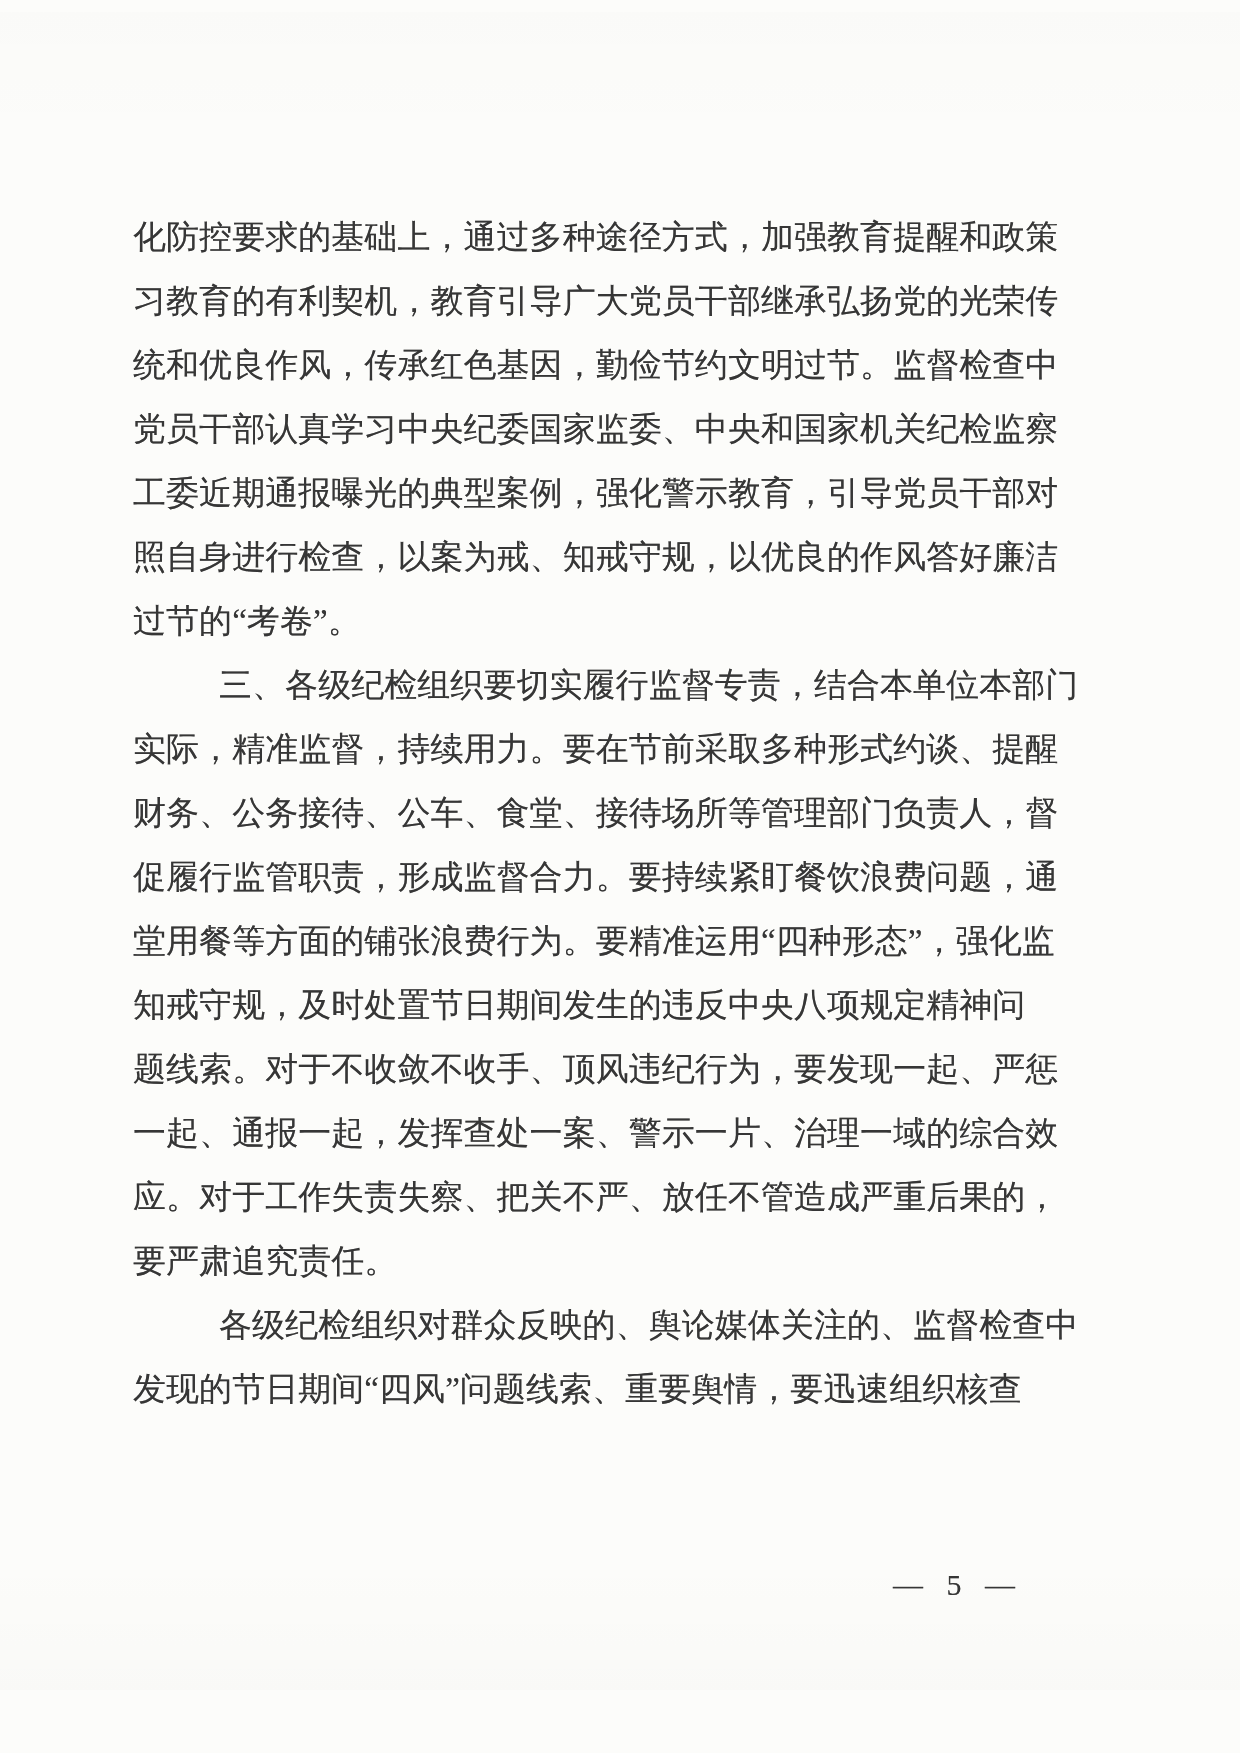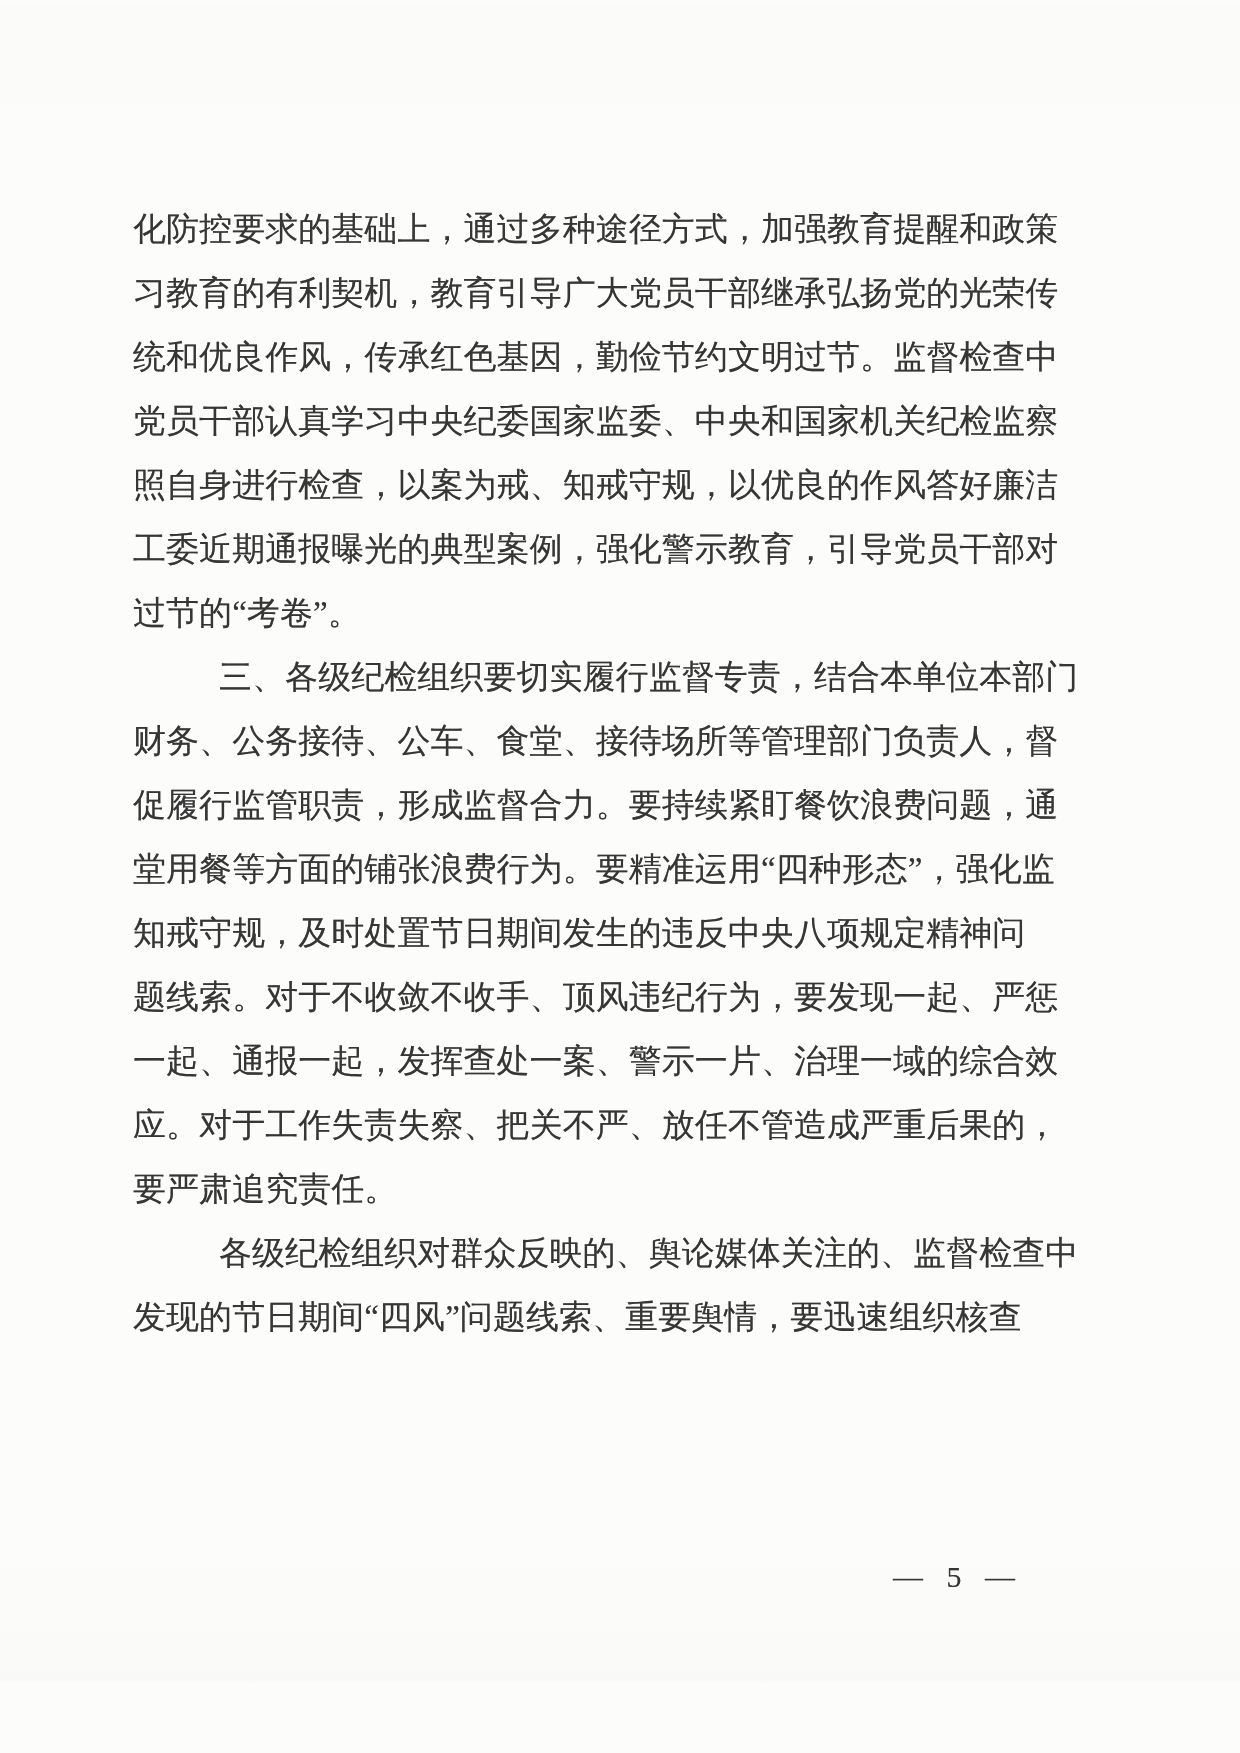--- a/index.html
+++ b/index.html
@@ -10,21 +10,21 @@
     width: 1240px;
     height: 1753px;
     position: relative;
     background: var(--paper, #fcfcfa);
     font-family: "Liberation Serif", serif;
     overflow: hidden;
   }
   
   .page {
     position: absolute;
-    left: 0; top: 4px;
+    left: 0; top: 12px;
     width: 1240px;
     height: 1678px;
     background:
       linear-gradient(180deg, rgba(0,0,0,0.008) 0%, rgba(0,0,0,0) 8%, rgba(0,0,0,0) 92%, rgba(0,0,0,0.01) 100%),
       var(--paper, #fcfcfa);
   }
   .body-text {
     position: absolute;
     left: 133px;
     top: 205px;
@@ -59,24 +59,25 @@
 </head>
 <body>
 
 <div class="page">
   <div class="body-text">
 
   <div class="line">化防控要求的基础上，通过多种途径方式，加强教育提醒和政策</div>
       <div class="line">习教育的有利契机，教育引导广大党员干部继承弘扬党的光荣传</div>
       <div class="line">统和优良作风，传承红色基因，勤俭节约文明过节。监督检查中</div>
       <div class="line">党员干部认真学习中央纪委国家监委、中央和国家机关纪检监察</div>
+      <div class="line">工委近期通报曝光的典型案例，强化警示教育，引导党员干部对</div>
       <div class="line">照自身进行检查，以案为戒、知戒守规，以优良的作风答好廉洁</div>
-      <div class="line">工委近期通报曝光的典型案例，强化警示教育，引导党员干部对</div>
       <div class="line">过节的“考卷”。</div>
       <div class="line indent">三、各级纪检组织要切实履行监督专责，结合本单位本部门</div>
+      <div class="line">实际，精准监督，持续用力。要在节前采取多种形式约谈、提醒</div>
       <div class="line">财务、公务接待、公车、食堂、接待场所等管理部门负责人，督</div>
       <div class="line">促履行监管职责，形成监督合力。要持续紧盯餐饮浪费问题，通</div>
       <div class="line">堂用餐等方面的铺张浪费行为。要精准运用“四种形态”，强化监</div>
       <div class="line">知戒守规，及时处置节日期间发生的违反中央八项规定精神问</div>
       <div class="line">题线索。对于不收敛不收手、顶风违纪行为，要发现一起、严惩</div>
       <div class="line">一起、通报一起，发挥查处一案、警示一片、治理一域的综合效</div>
       <div class="line">应。对于工作失责失察、把关不严、放任不管造成严重后果的，</div>
       <div class="line">要严肃追究责任。</div>
       <div class="line indent">各级纪检组织对群众反映的、舆论媒体关注的、监督检查中</div>
       <div class="line">发现的节日期间“四风”问题线索、重要舆情，要迅速组织核查</div>

